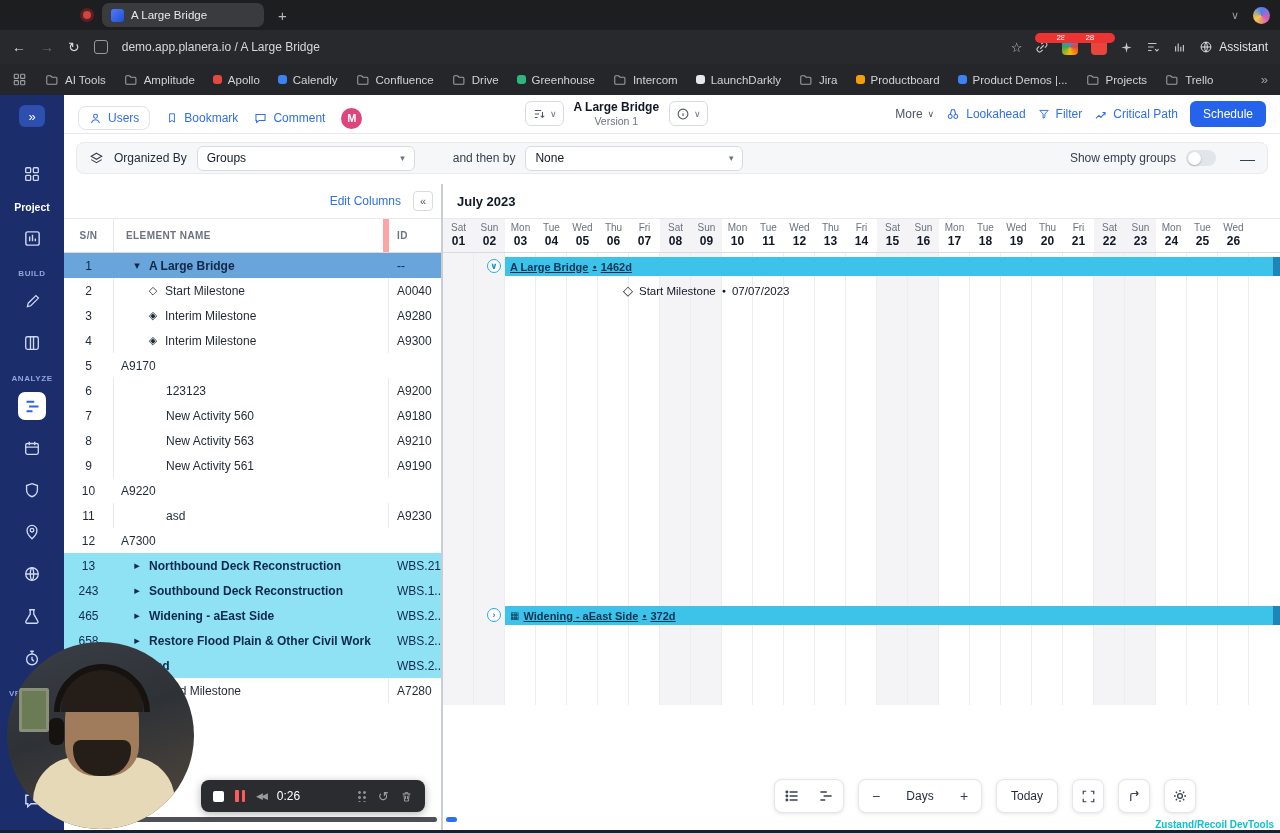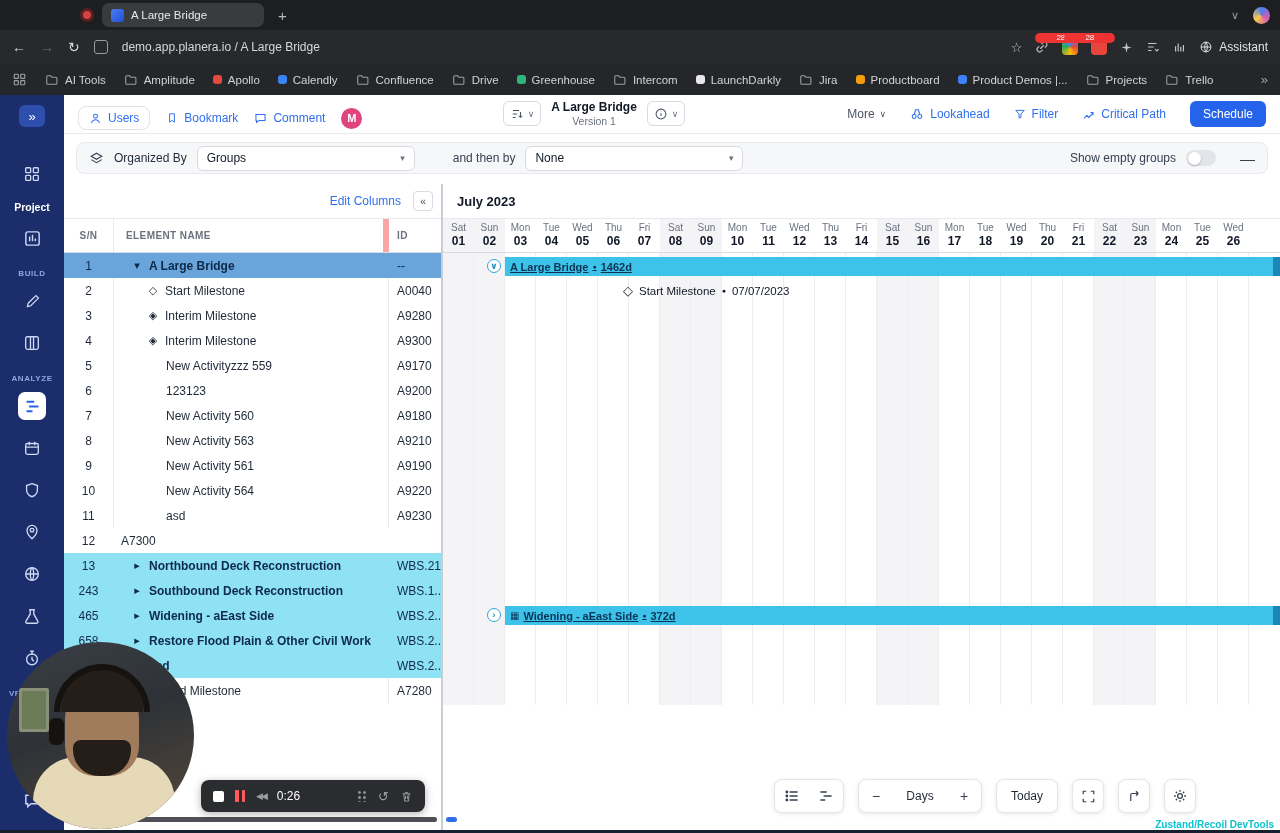--- a/index.html
+++ b/index.html
@@ -60,21 +60,21 @@
   .hbtn { display:flex; align-items:center; gap:6px; color:#2f6fed; font-size:12px; }
   .hbtn.outlined { border:1px solid #dfe3e8; border-radius:8px; padding:4px 10px; }
   .avatar { width:21px; height:21px; border-radius:50%; background:#e0447c; color:#fff; font-size:11px; font-weight:700; display:flex; align-items:center; justify-content:center; }
   .hspacer1 { flex:1.3; } .hspacer2 { flex:1.5; }
   .center-group { display:flex; align-items:center; gap:10px; }
   .mini-btn { border:1px solid #d8dce2; border-radius:6px; height:25px; display:flex; align-items:center; gap:4px; padding:0 6px; color:#4b5563; }
   .mini-btn .chev { font-size:9px; color:#6b7280; }
   .vtitle { text-align:center; line-height:1.15; }
   .vtitle .t1 { font-size:12px; font-weight:700; color:#111827; }
   .vtitle .t2 { font-size:10.5px; color:#6b7280; }
-  .right-group { display:flex; align-items:center; gap:24px; }
+  .right-group { display:flex; align-items:center; gap:12px; }
   .more-btn { display:flex; align-items:center; gap:5px; color:#4b5563; font-size:12px; }
   .more-btn .chev { font-size:9px; }
   .schedule-btn { background:#2563eb; color:#fff; font-size:12px; border-radius:6px; padding:6px 13px; font-weight:500; }
 
   
   .filterrow { padding:8px 12px 10px; background:#fff; }
   .filterbar { height:32px; background:#f6f7f9; border:1px solid #e8eaee; border-radius:8px; display:flex; align-items:center; padding:0 12px; gap:10px; font-size:12px; color:#1f2937; }
   .dropdown { background:#fff; border:1px solid #d8dce2; border-radius:6px; height:25px; width:218px; display:flex; align-items:center; justify-content:space-between; padding:0 9px; font-size:12px; color:#111827; }
   .dropdown .chev { color:#6b7280; font-size:9px; }
   .thenby { margin-left:28px; color:#374151; }
@@ -560,24 +560,20 @@
               <div class="trow ind1">
                 <div class="t-sn">4</div>
                 <div class="t-name">
                   <span class="ric">◈</span>
                   <span class="nm">Interim Milestone</span>
                 </div>
                 <div class="t-id">A9300</div>
               </div>
               <div class="trow ind2">
                 <div class="t-sn">5</div>
-                <div class="t-name">
-
-                  <span class="nm">New Activityzzz 559</span>
-                </div>
                 <div class="t-id">A9170</div>
               </div>
               <div class="trow ind2">
                 <div class="t-sn">6</div>
                 <div class="t-name">
 
                   <span class="nm">123123</span>
                 </div>
                 <div class="t-id">A9200</div>
               </div>
@@ -600,24 +596,20 @@
               <div class="trow ind2">
                 <div class="t-sn">9</div>
                 <div class="t-name">
 
                   <span class="nm">New Activity 561</span>
                 </div>
                 <div class="t-id">A9190</div>
               </div>
               <div class="trow ind2">
                 <div class="t-sn">10</div>
-                <div class="t-name">
-
-                  <span class="nm">New Activity 564</span>
-                </div>
                 <div class="t-id">A9220</div>
               </div>
               <div class="trow ind2">
                 <div class="t-sn">11</div>
                 <div class="t-name">
 
                   <span class="nm">asd</span>
                 </div>
                 <div class="t-id">A9230</div>
               </div>

